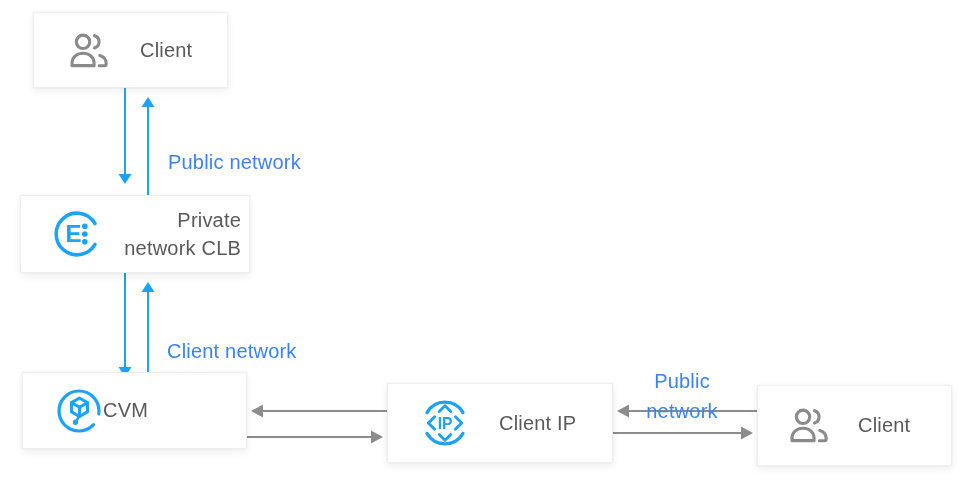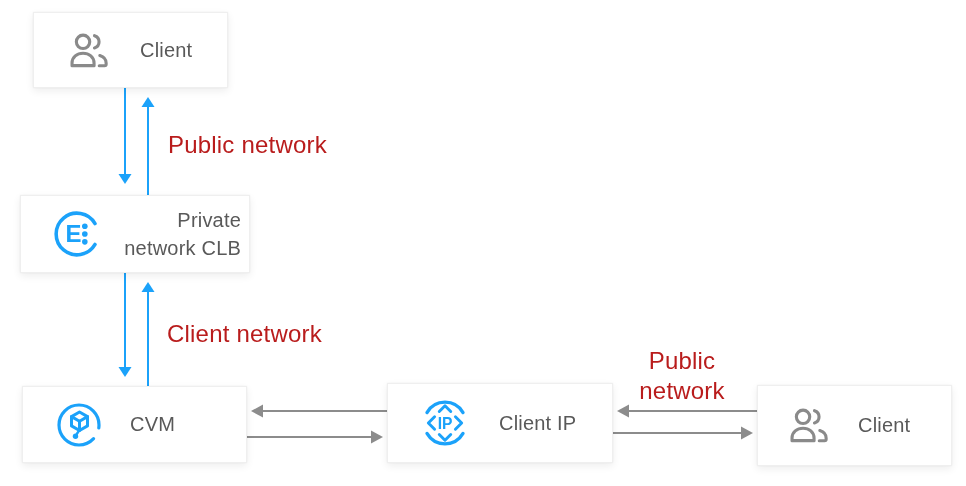--- a/index.html
+++ b/index.html
@@ -7,27 +7,27 @@
     position:relative; width:966px; height:486px; background:#ffffff;
     font-family:"Liberation Sans", sans-serif; overflow:hidden;
   }
   .node {
     position:absolute; background:#ffffff;
     border:1px solid #efefef;
     box-shadow:0 3px 8px rgba(0,0,0,0.07), 0 0 2px rgba(0,0,0,0.05);
     display:flex; align-items:center; box-sizing:border-box;text-align:right;
   }
   .node-label { font-size:20px; color:#595959; letter-spacing:0.2px; }
-  .edge-label { position:absolute; font-size:24px; color:#b91c1c; letter-spacing:0.2px; white-space:nowrap; }
+  .edge-label { position:absolute; font-size:20px; color:#3b82f6; letter-spacing:0.2px; white-space:nowrap;margin-top:20px; }
   .edge-label.wrap { white-space:normal; text-align:center; line-height:30px; }
 
   #node-client-top  { left:33px;  top:12px;  width:195px; height:76px; padding-left:33px; gap:29px; }
   #node-clb         { left:20px;  top:195px; width:230px; height:78px; padding-left:31px; gap:13px; }
   #node-clb .node-label { width:126px; line-height:28px; }
-  #node-cvm         { left:22px;  top:386px; width:225px; height:77px; padding-left:32px; gap:27px; }
+  #node-cvm         { left:22px;  top:372px; width:225px; height:77px; padding-left:32px; }
   #node-public-ip   { left:387px; top:383px; width:226px; height:80px; padding-left:32px; gap:29px; }
   #node-client-right{ left:757px; top:385px; width:195px; height:81px; padding-left:29px; gap:27px; }
 
   #label-public-network-top { left:168px; top:131px; }
   #label-private-network    { left:167px; top:320px; }
   #label-public-network-right { left:632px; top:346px; width:100px; }
 
   #connector-layer { position:absolute; left:0; top:0; pointer-events:none; }
   .icon-svg { display:block; }
 </style>

